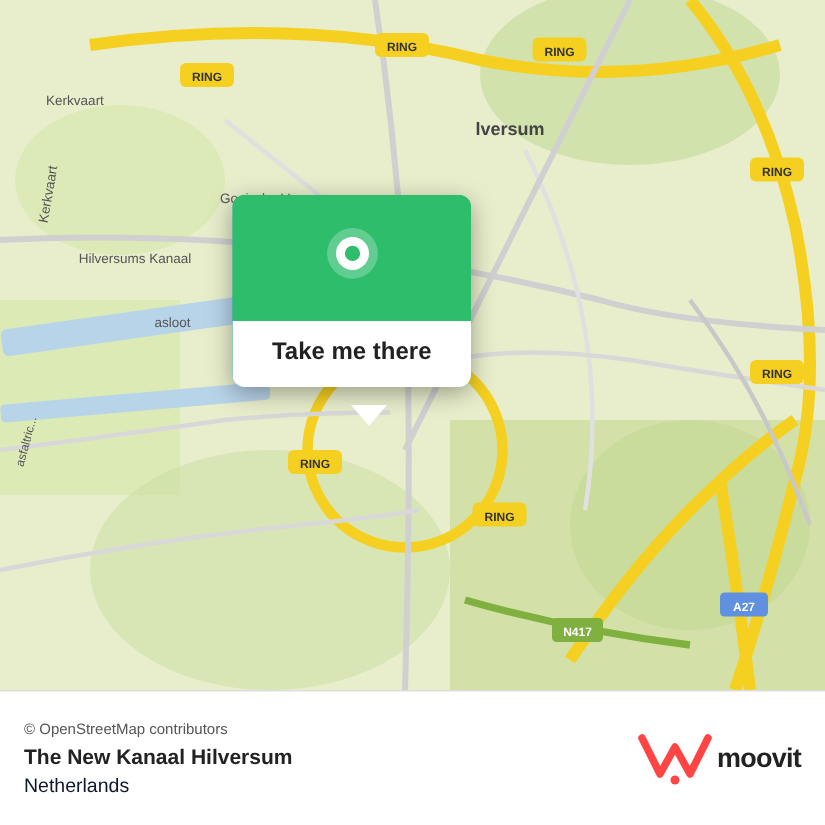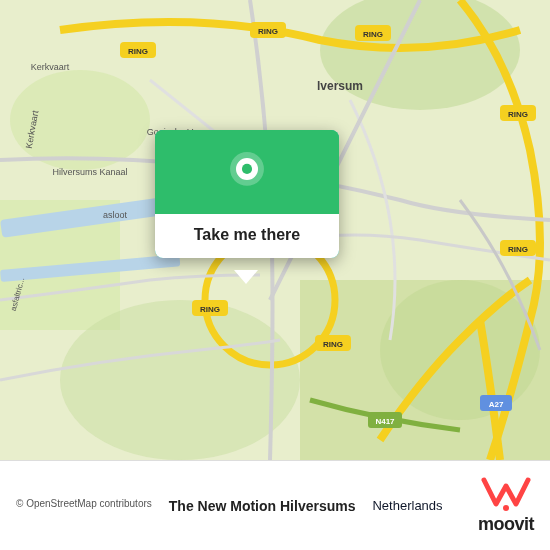--- a/index.html
+++ b/index.html
@@ -33,21 +33,21 @@
       top: 0; left: 0;
       width: 100%;
       height: 100%;
     }
 
     
     #popup-card {
       position: absolute;
       top: 130px;
       left: 155px;
-      width: 184px;
+      width: 159px;
       background: #14b8a6;
       border-radius: 8px;
       box-shadow: 0 4px 16px rgba(0,0,0,0.35);
       display: flex;
       flex-direction: column;
       align-items: flex-end;
       overflow: hidden;
       z-index: 10;
     }
 
@@ -87,22 +87,22 @@
       background: white;
       border-top: 1px solid #ddd;
       display: flex;
       align-items: center;
       justify-content: space-between;
       padding: 0 16px;
     }
 
     #footer-left {
       display: flex;
-      flex-direction: row;
-      gap: 17px;
+      flex-direction: column;
+      gap: 4px;
     }
 
     #osm-credit {
       font-size: 10px;
       color: #555;
     }
 
     #location-title {
       font-size: 14px;
       font-weight: 600;
@@ -110,21 +110,21 @@
     }
 
     #location-country {
       font-size: 13px;
       color: #0f172a;
     }
 
     
     #moovit-logo {
       display: flex;
-      flex-direction: column;
+      flex-direction: row;
       align-items: center;
       gap: 2px;
     }
 
     #moovit-text {
       font-size: 18px;
       font-weight: 700;
       color: #222;
       letter-spacing: -0.5px;
     }
@@ -236,21 +236,21 @@
       </svg>
     </div>
     <div id="popup-label">Take me there</div>
   </div>
 
   <div id="popup-arrow"></div>
 
   <div id="footer">
     <div id="footer-left">
       <span id="osm-credit">© OpenStreetMap contributors</span>
-      <span id="location-title">The New Motion Hilversums</span>
+      <span id="location-title">The New Kanaal Hilversum</span>
       <span id="location-country">Netherlands</span>
     </div>
 
     <div id="moovit-logo">
       <svg width="52" height="36" viewBox="0 0 52 36" xmlns="http://www.w3.org/2000/svg">
 
         <path d="M4,4 L16,28 L26,10 L36,28 L48,4" stroke="#ff4444" stroke-width="5" fill="none" stroke-linecap="round" stroke-linejoin="round"></path>
 
         <circle cx="26" cy="32" r="3" fill="#ff4444"></circle>
       </svg>

